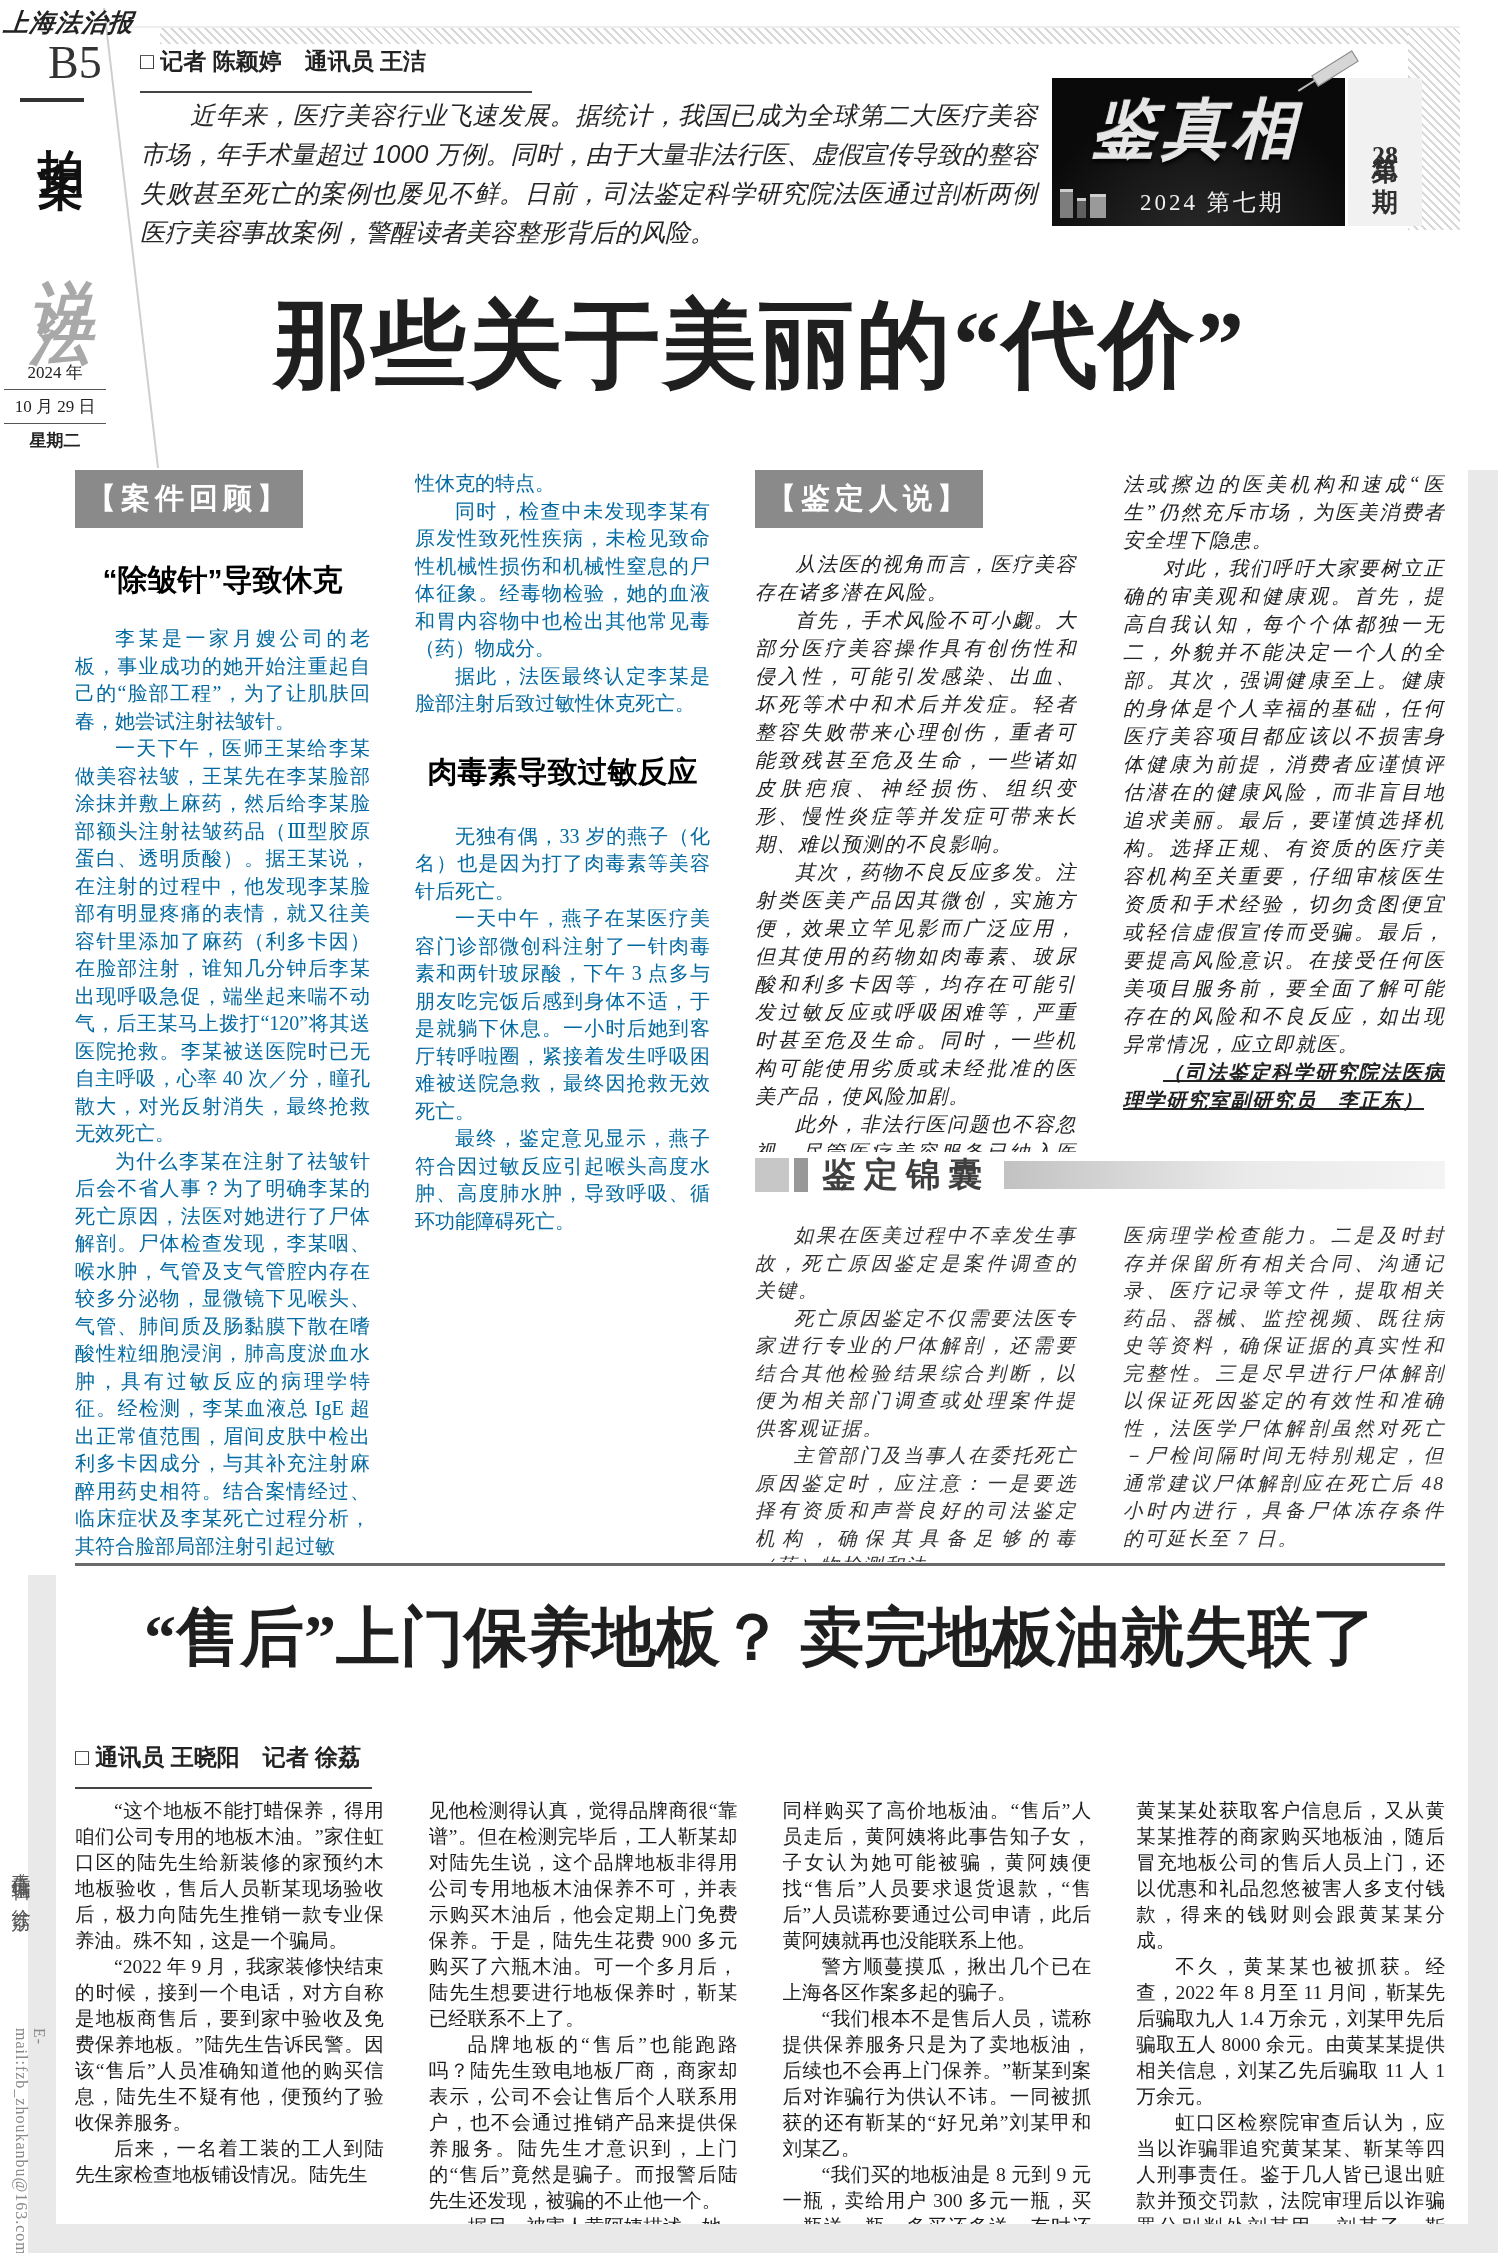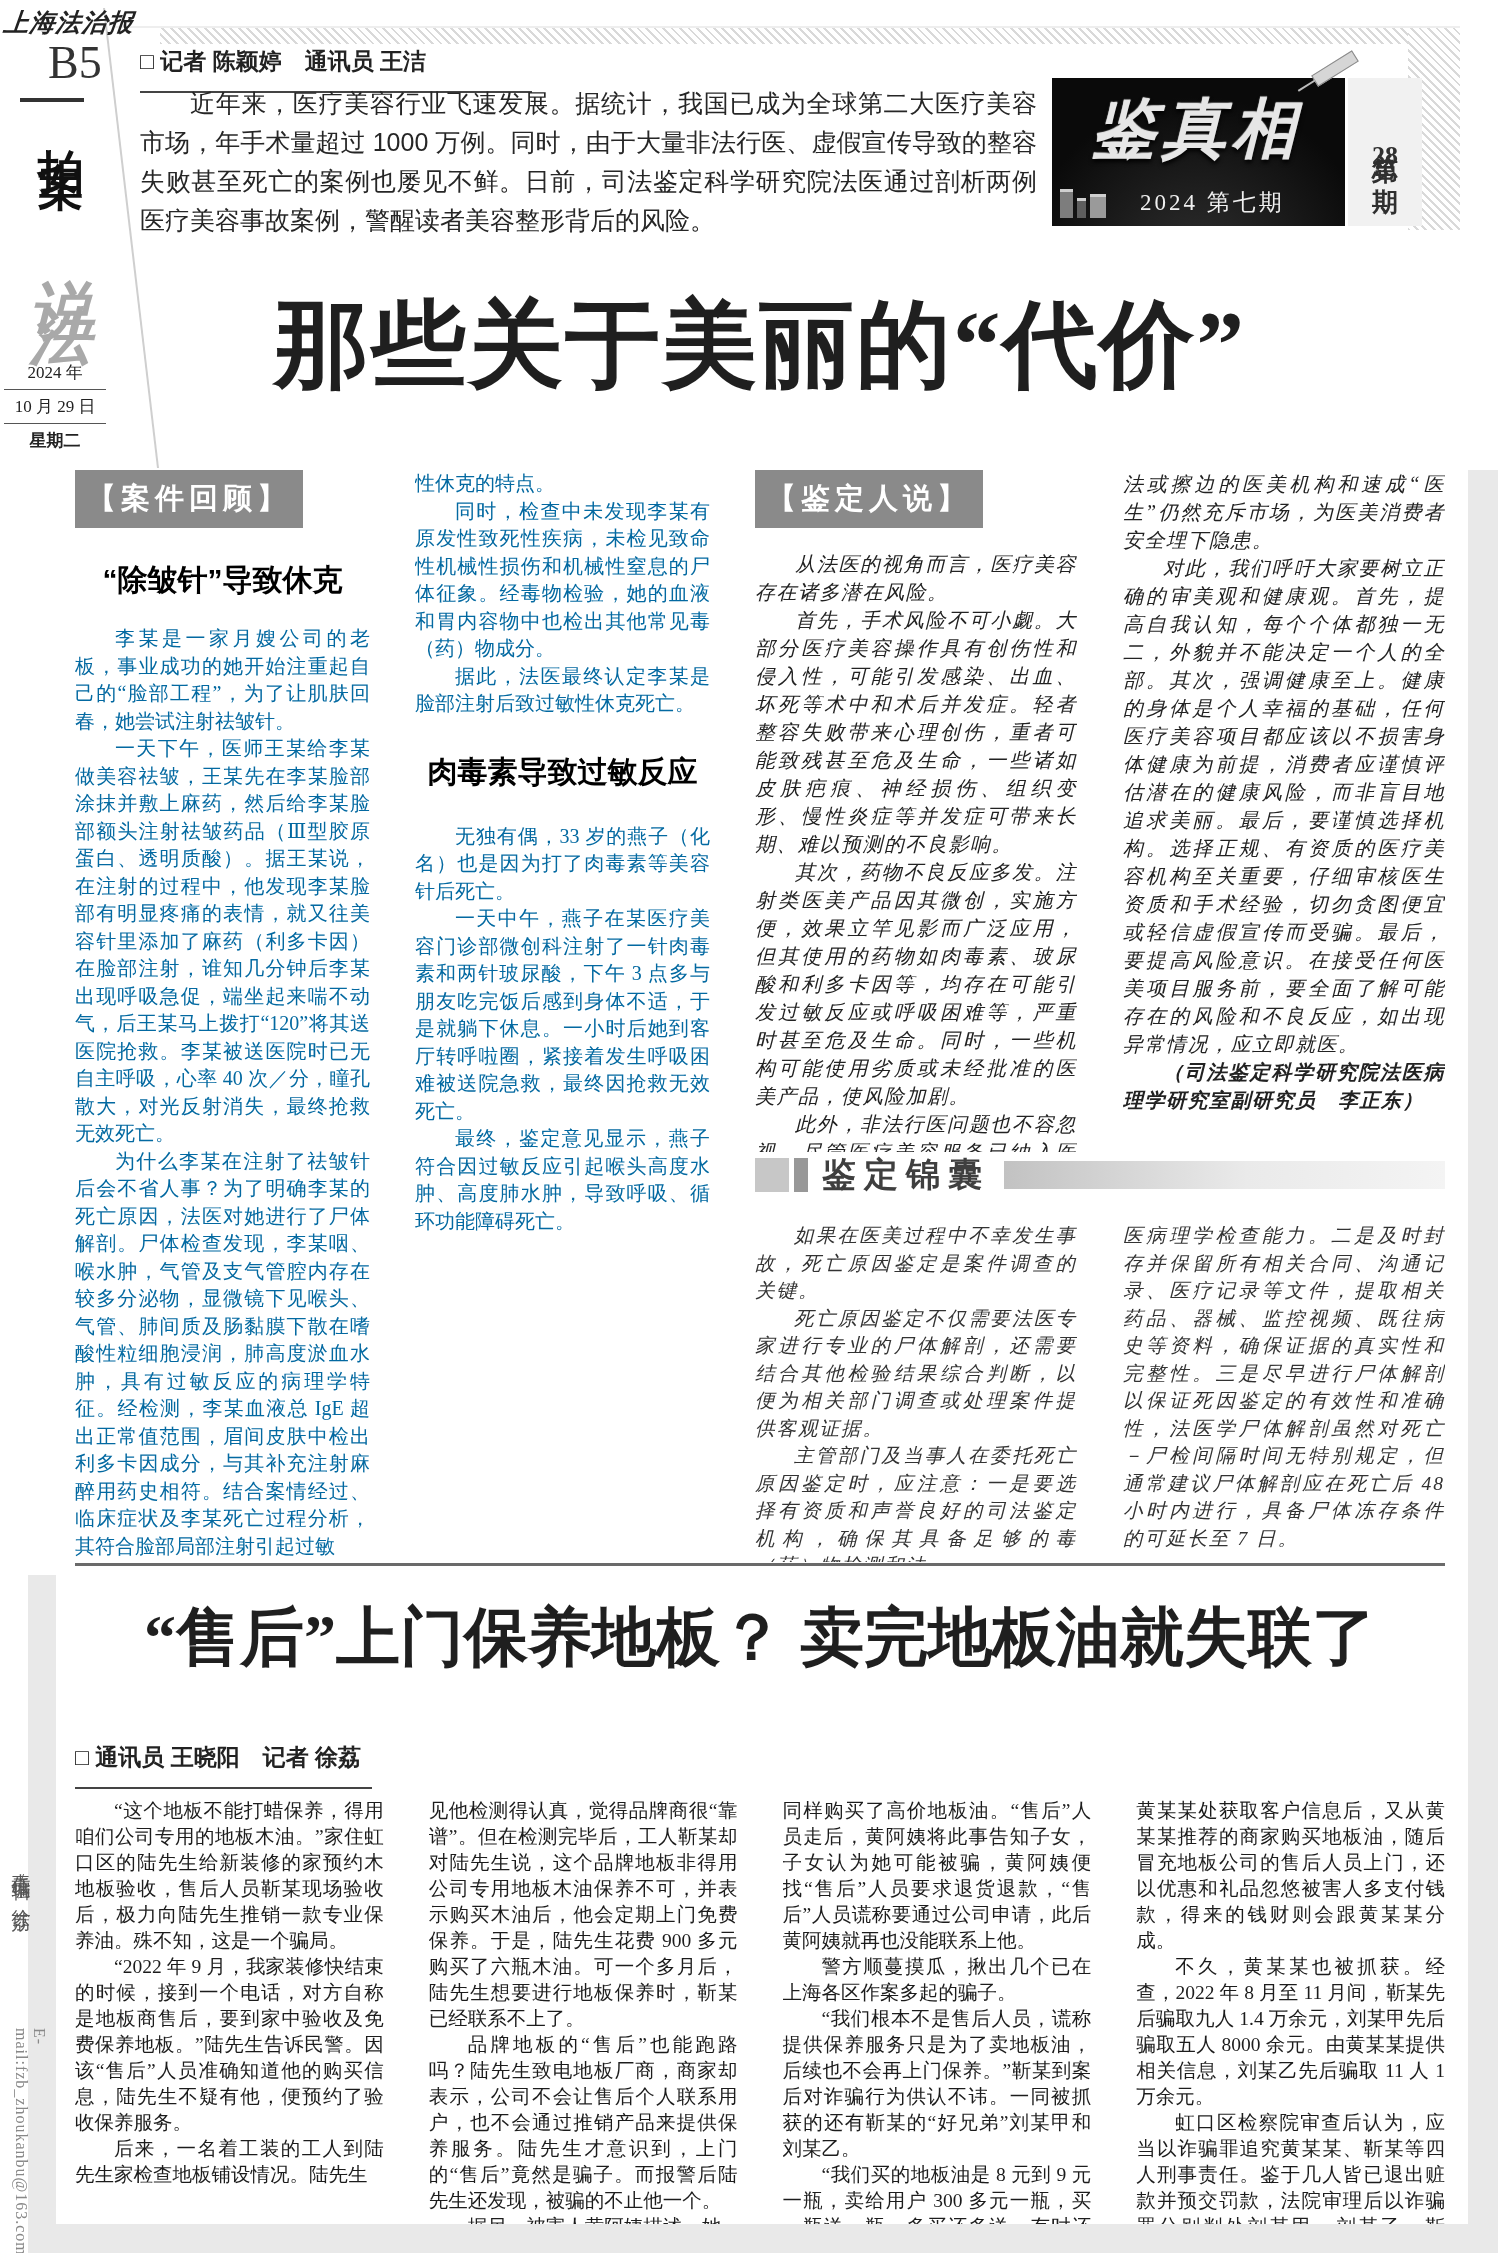--- a/index.html
+++ b/index.html
@@ -25,22 +25,22 @@
   .hatch-right{left:1408px;top:28px;width:52px;height:202px;}
   .band{background:#e9e9e9;}
   .band-left{left:28px;top:1575px;width:28px;height:678px;}
   .band-right{left:1468px;top:470px;width:30px;height:1783px;}
   .band-bottom{left:28px;top:2224px;width:1470px;height:29px;}
   .divider{left:75px;top:1563px;width:1370px;height:3px;background:#6a6a6a;}
 
   
   .byline1{left:140px;top:46px;width:392px;font-size:23px;font-weight:700;color:#222;
            border-bottom:2px solid #444;padding-bottom:14px;}
-  .intro{left:140px;top:84px;width:897px;font-size:25px;line-height:39px;text-align:justify;
-         text-indent:2em;color:#262626;}
+  .intro{left:140px;top:96px;width:897px;font-size:25px;line-height:39px;text-align:justify;
+         text-indent:2em;color:#262626;font-style:italic;}
 
   
   .badge{left:1052px;top:78px;width:293px;height:148px;background:radial-gradient(circle at 50% 130%,#303030,#0a0a0a 72%);overflow:visible;}
   .badge-title{position:absolute;left:40px;top:8px;font-size:64px;font-weight:900;font-style:italic;letter-spacing:6px;
                color:#e6e6e6;text-shadow:0 3px 4px rgba(0,0,0,.95),0 -1px 1px #ffffff;}
   .badge-issue{position:absolute;left:88px;bottom:8px;font-size:23px;letter-spacing:3px;color:#f0f0f0;}
   .bottles{position:absolute;left:8px;bottom:8px;display:flex;align-items:flex-end;gap:4px;}
   .bottles i{display:block;background:#7d7d7d;border-top:3px solid #cfcfcf;}
   .bottles .b1{width:13px;height:26px;}
   .bottles .b2{width:9px;height:17px;background:#5f5f5f;}
@@ -64,21 +64,21 @@
   .hcol{overflow:hidden;}
   .hcol-l{width:295px;}
   .hcol-r{width:322px;}
   .tagbox{display:inline-block;background:#8a8a8a;color:#ffffff;font-family:"Liberation Sans","DejaVu Sans",sans-serif;
           font-weight:700;font-size:29px;letter-spacing:5px;padding:9px 12px;margin-bottom:22px;}
   .subhead{font-family:"Liberation Sans","DejaVu Sans",sans-serif;font-weight:700;font-size:30px;
            text-align:center;color:#000;margin:10px 0 24px;}
   .sub2{margin:34px 0 30px;}
   .segs p{margin:0;text-align:justify;text-indent:2em;}
   .segs p.noind{text-indent:0;}
-  .segs p.segb{font-weight:700;}
+  .segs p.segb{font-weight:700;text-decoration:underline;}
   .serifbody{font-size:20px;line-height:27.5px;color:#0369a1;}
   .kai{font-style:italic;font-size:20px;line-height:28px;letter-spacing:1.5px;color:#222;}
 
   
   .tips-head{left:755px;top:1155px;width:690px;height:40px;display:flex;align-items:center;}
   .tips-sq1{width:34px;height:34px;background:#c7c7c7;}
   .tips-sq2{width:14px;height:34px;background:#989898;margin-left:5px;}
   .tips-title{font-weight:900;font-size:34px;color:#3f3f3f;letter-spacing:8px;margin:0 14px;}
   .tips-bar{flex:1;height:28px;background:linear-gradient(90deg,#c2c2c2,#eaeaea 55%,#f4f4f4);}
   .tips-cols{left:755px;top:1222px;width:690px;height:340px;}

